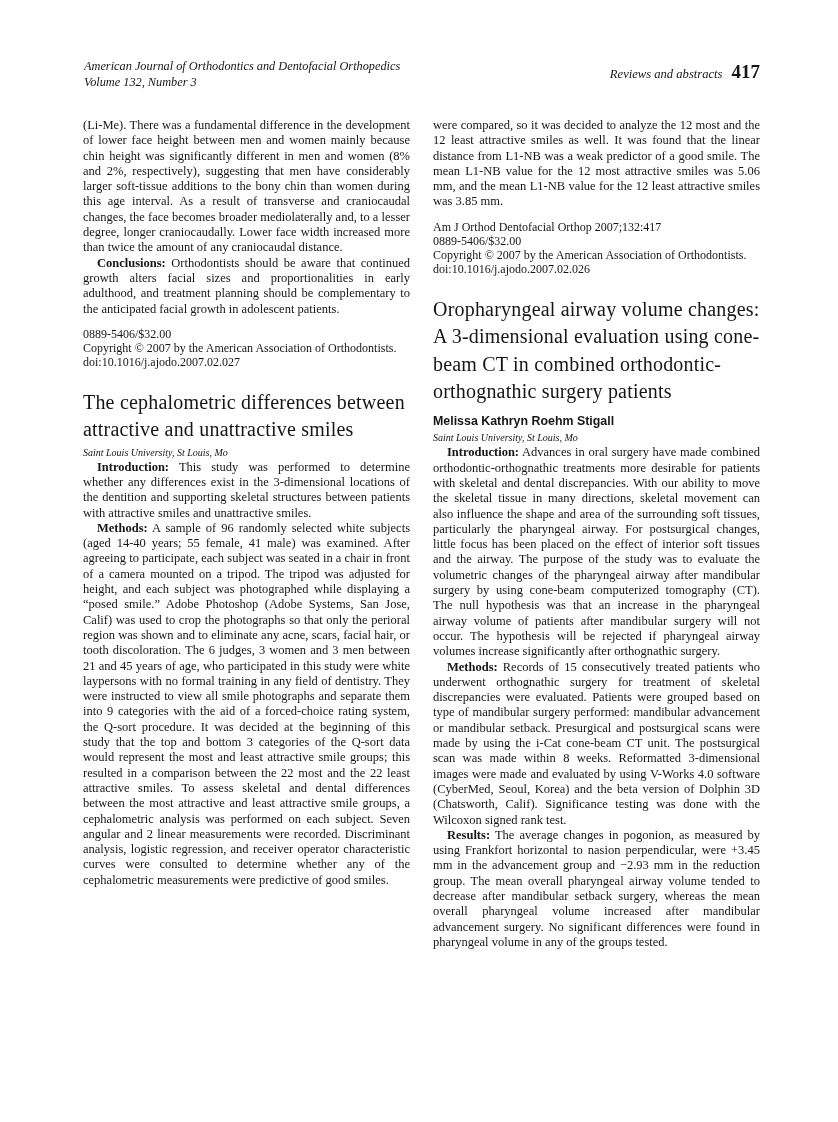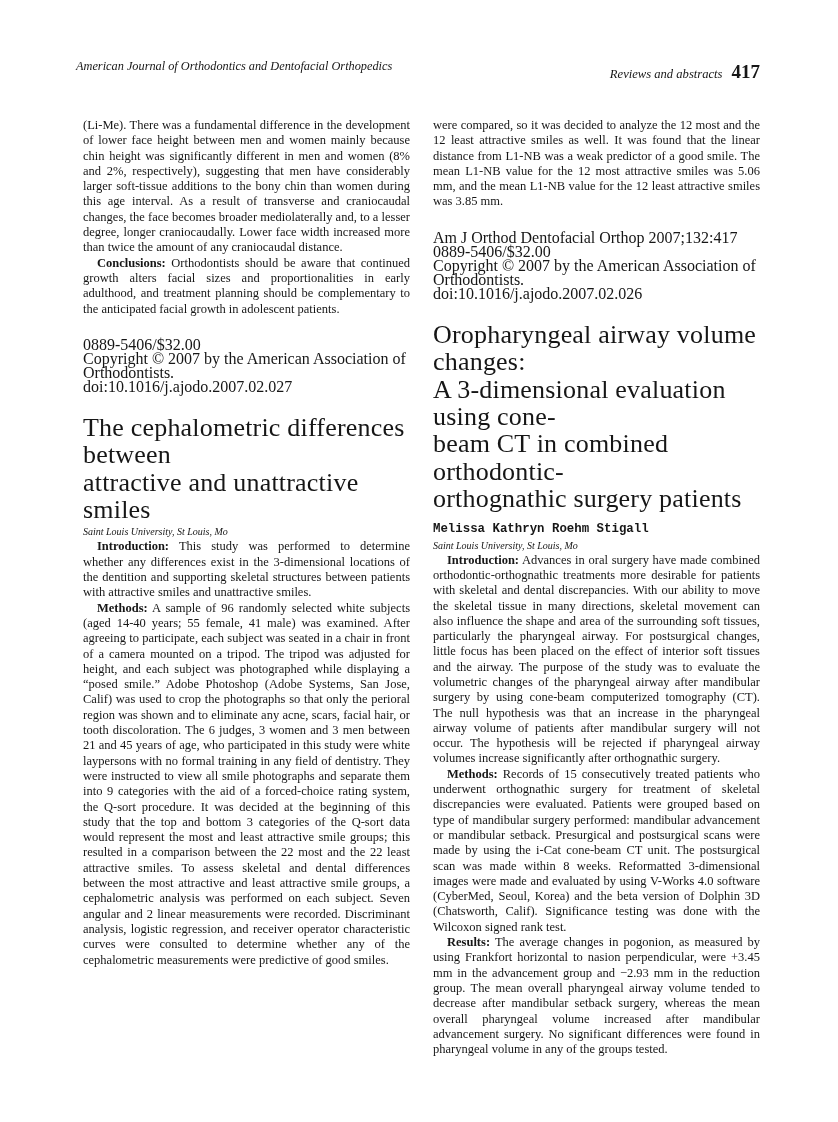--- a/index.html
+++ b/index.html
@@ -5,21 +5,21 @@
   html, body { margin: 0; padding: 0; }
   body {
     width: 838px; height: 1122px;
     background: #ffffff;
     color: #161616;
     font-family: "Liberation Serif", serif;
     position: relative;
     overflow: hidden;
   }
   .running-header-left {
-    position: absolute; left: 76px; top: 59px;
+    position: absolute; left: 84px; top: 59px;
     font-style: italic;
     font-size: 12.3px; line-height: 15.5px;
   }
   .running-header-right {
     position: absolute; right: 78px; top: 61px;
     font-size: 12.6px; white-space: nowrap;
   }
   .section-name { font-style: italic; }
   .page-number { font-weight: bold; margin-left: 9px; font-size: 19px; }
 
@@ -32,51 +32,52 @@
   p.body {
     font-size: 12.5px; line-height: 15.3px;
     text-align: justify;
     margin: 0;
   }
   p.indent { text-indent: 14px; }
   p.cont-last { text-align-last: justify; }
   .lbl { font-weight: bold; }
 
   .citation {
-    margin-top: 21px;
-    font-size: 16px; line-height: 14px;
+    margin-top: 10px;
+    font-size: 12px; line-height: 14px;
   }
 
   .article-title {
-    font-size: 26px; line-height: 27.4px;
+    font-size: 20px; line-height: 27.4px;
     font-weight: normal;
     margin: 20px 0 0 0;
     white-space: pre-line;
     letter-spacing: 0.2px;
   }
   .author {
     margin-top: 9px;
-    font-family: Liberation Mono, monospace;
+    font-family: Liberation Sans, sans-serif;
     font-weight: bold;
     font-size: 12.4px; line-height: 15px;
   }
   .affiliation {
     margin-top: 1px;
     font-style: italic;
     font-size: 10px; line-height: 15px;
   }
   .first-after-affil { margin-top: 13px; }
 </style>
 </head>
 <body>
 
 <div>
 
   <div class="running-header-left">
     <div>American Journal of Orthodontics and Dentofacial Orthopedics</div>
+    <div>Volume 132, Number 3</div>
   </div>
   <div class="running-header-right">
     <span class="section-name">Reviews and abstracts</span><span class="page-number">417</span>
   </div>
 
   <div class="col col-left">
     <p class="body">(Li-Me). There was a fundamental difference in the development of lower face height between men and women mainly because chin height was significantly different in men and women (8% and 2%, respectively), suggesting that men have considerably larger soft-tissue additions to the bony chin than women during this age interval. As a result of transverse and craniocaudal changes, the face becomes broader mediolaterally and, to a lesser degree, longer craniocaudally. Lower face width increased more than twice the amount of any craniocaudal distance.</p>
 
     <p class="body indent"><span class="lbl">Conclusions:</span> <span>Orthodontists should be aware that continued growth alters facial sizes and proportionalities in early adulthood, and treatment planning should be complementary to the anticipated facial growth in adolescent patients.</span></p>
 

